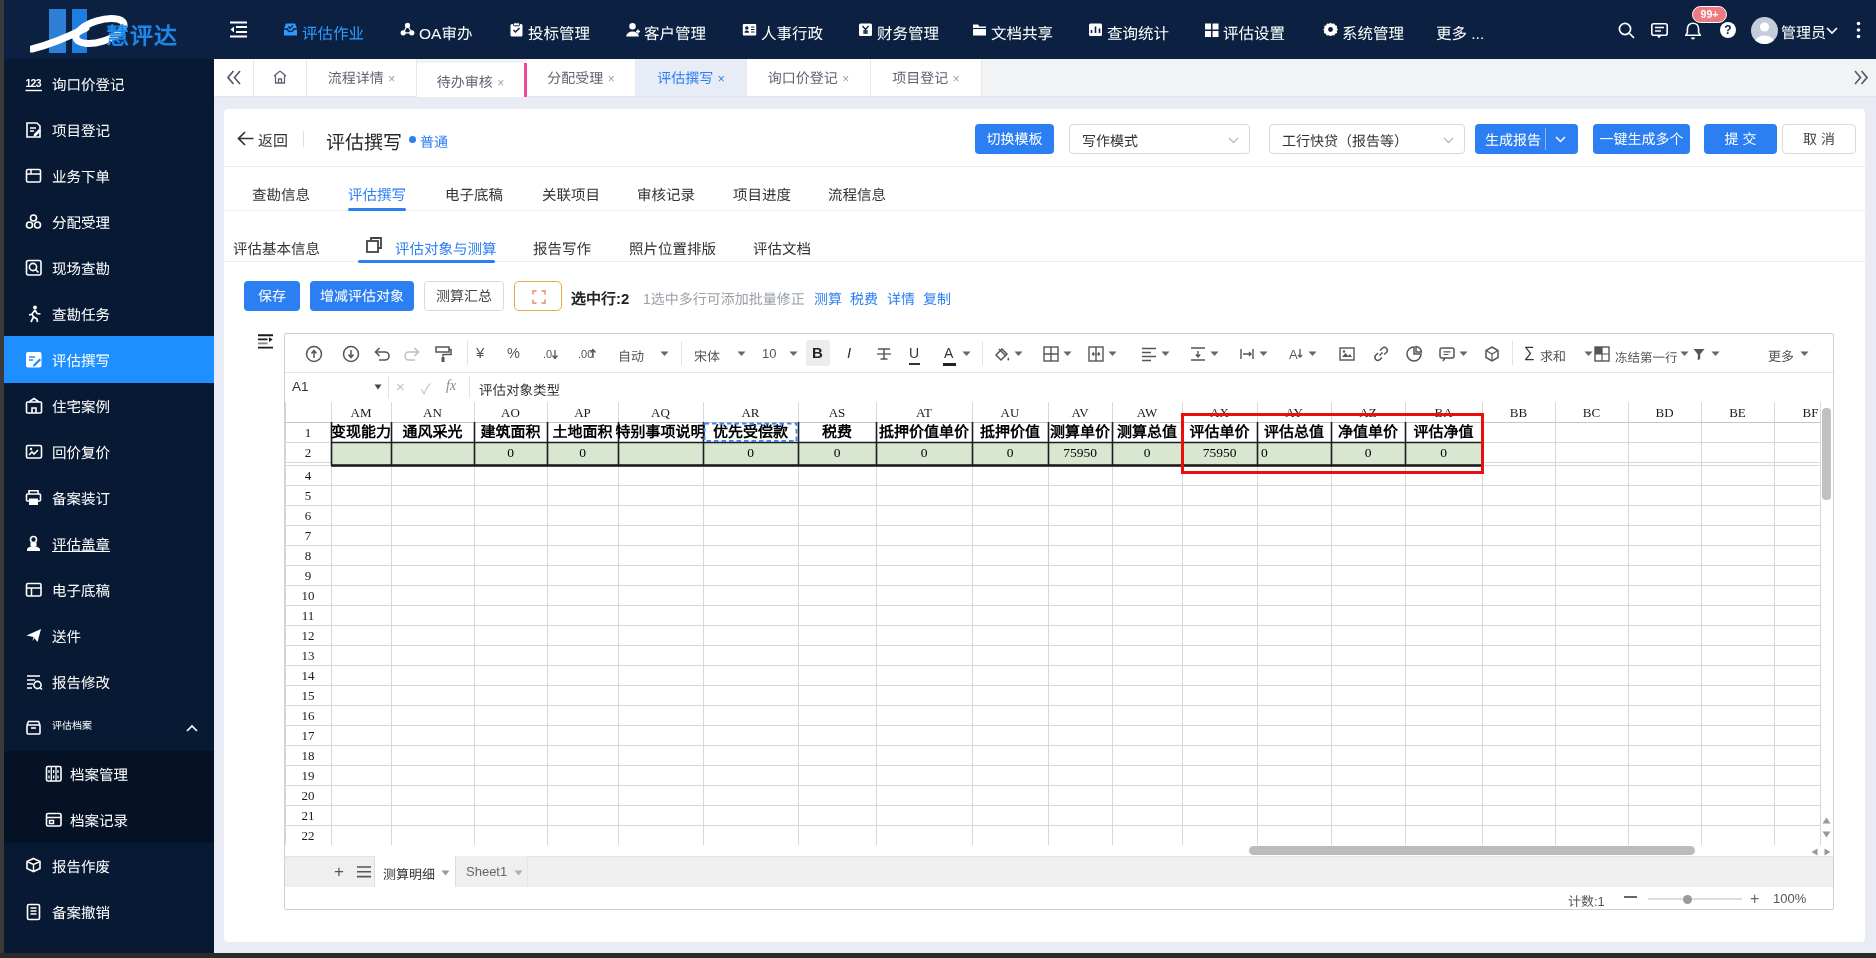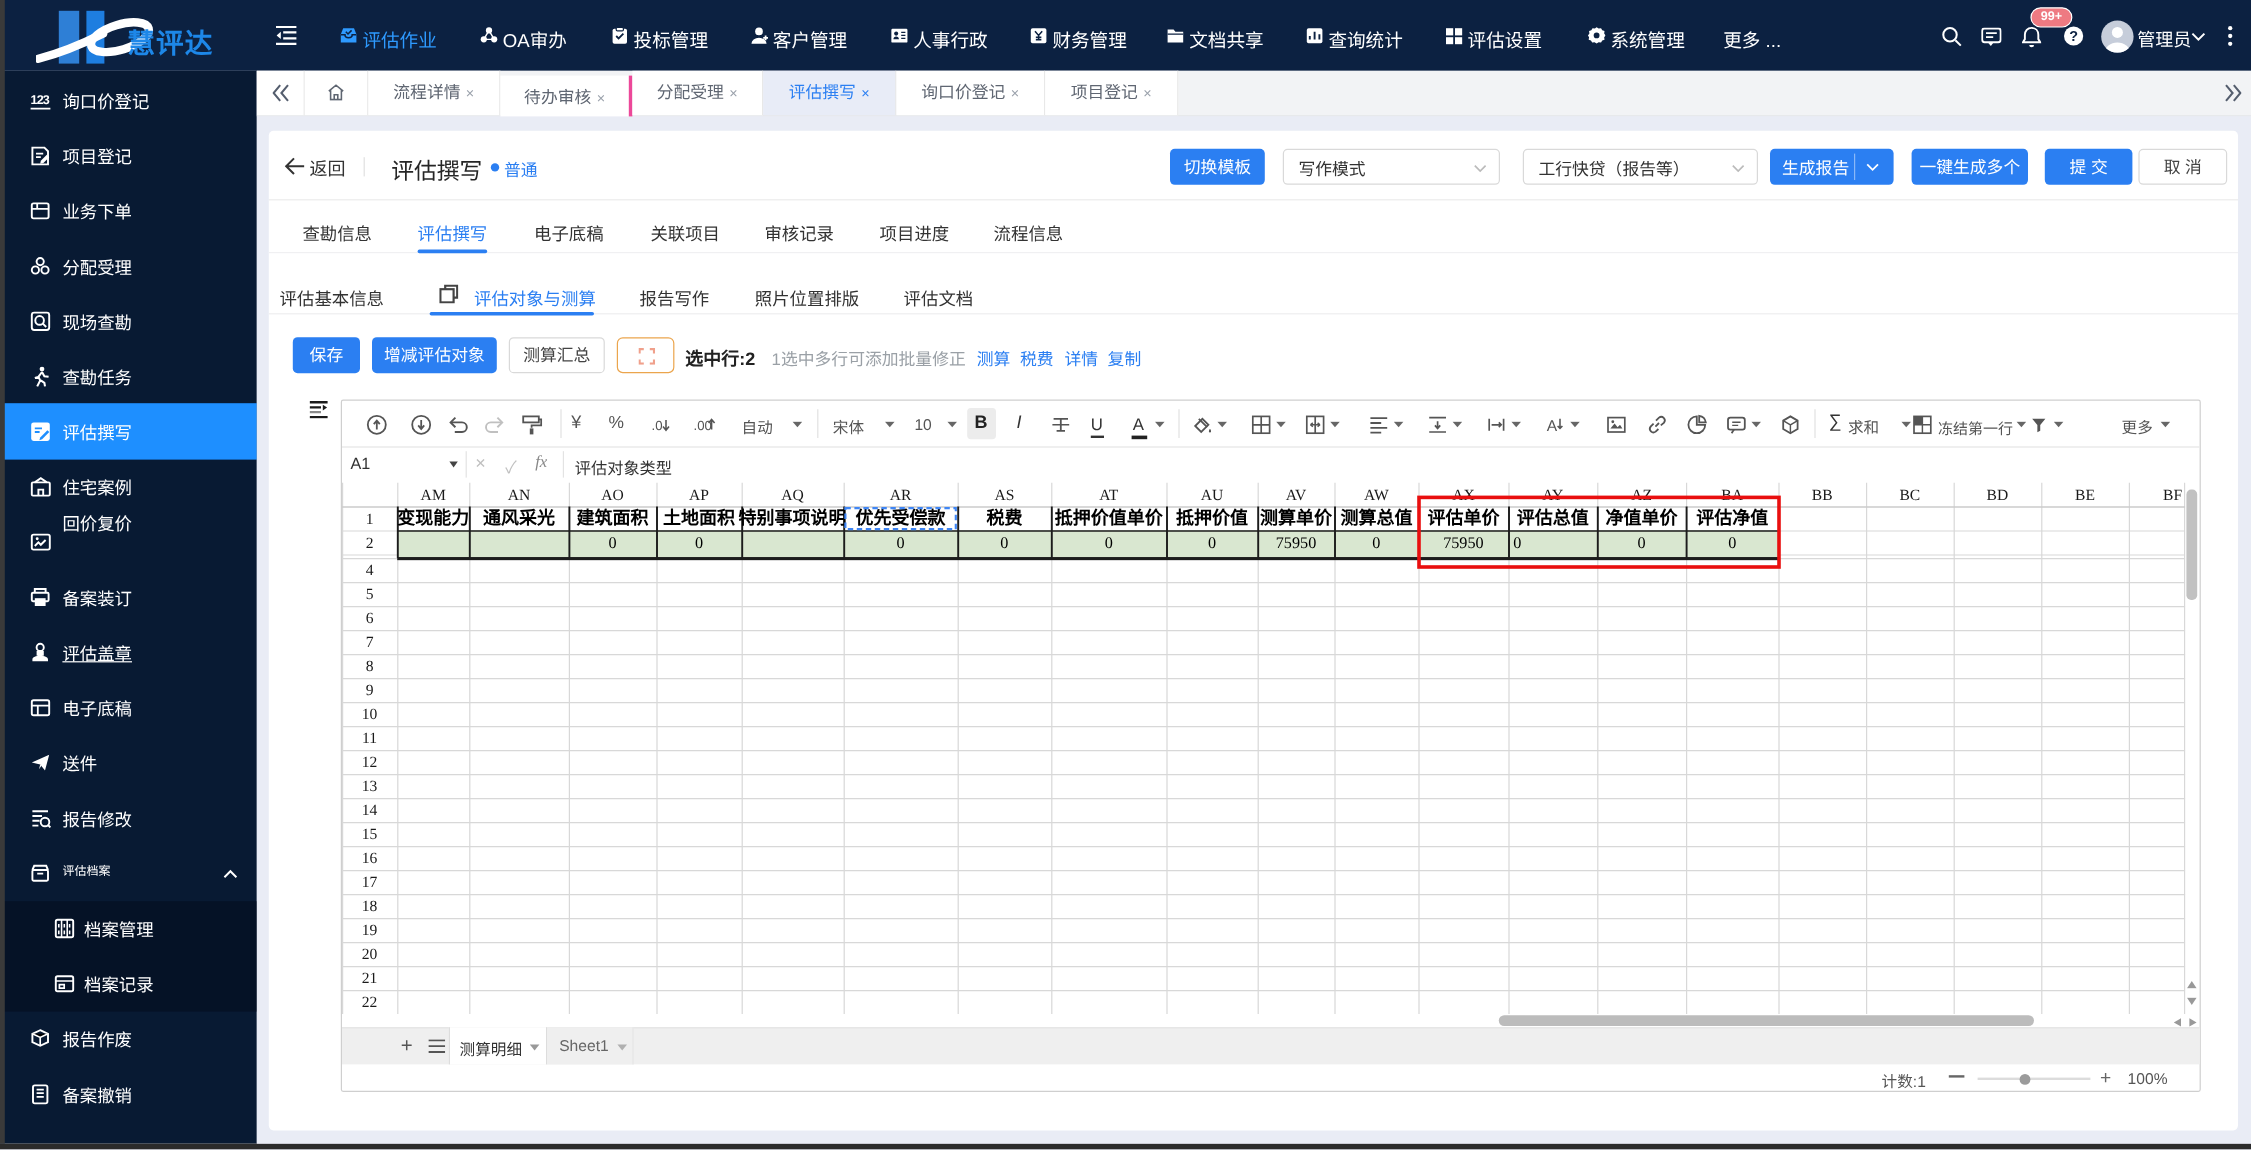--- a/index.html
+++ b/index.html
@@ -156,21 +156,21 @@
         <rect x="1.5" y="5" width="15" height="11" rx="1" stroke="#fff" fill="none" stroke-width="1.6"></rect>
         <path d="M4 5l5-3.5L14 5" stroke="#fff" fill="none" stroke-width="1.6"></path>
         <path d="M7 16v-5h4v5" stroke="#fff" fill="none" stroke-width="1.6"></path>
       </svg>
 <div style="position:absolute;left:52px;top:336px;font-size:14.5px;color:#fff;">住宅案例</div>
 <svg style="position:absolute;left:25px;top:384px" width="18" height="18" viewBox="0 0 18 18">
         <rect x="1.5" y="2.5" width="15" height="12.5" rx="1.5" stroke="#fff" fill="none" stroke-width="1.6"></rect>
         <path d="M4 12l3-3 2 2 4-4" stroke="#fff" fill="none" stroke-width="1.6"></path>
         <circle cx="6" cy="6" r="1.2" fill="#fff"></circle>
       </svg>
-<div style="position:absolute;left:52px;top:366px;font-size:14.5px;color:#fff;">回价复价</div>
+<div style="position:absolute;left:52px;top:382px;font-size:14.5px;color:#fff;">回价复价</div>
 <svg style="position:absolute;left:25px;top:430px" width="18" height="18" viewBox="0 0 18 18">
         <path d="M4 5V1.8h9V5" stroke="#fff" fill="none" stroke-width="1.6"></path>
         <rect x="1.5" y="5" width="14" height="7" rx="1" stroke="#fff" fill="none" stroke-width="1.6"></rect>
         <rect x="4" y="9.5" width="9" height="6.5" fill="#fff" stroke="none"></rect>
       </svg>
 <div style="position:absolute;left:52px;top:428px;font-size:14.5px;color:#fff;">备案装订</div>
 <svg style="position:absolute;left:25px;top:476px" width="18" height="18" viewBox="0 0 18 18">
         <circle cx="8.5" cy="4.5" r="3" stroke="#fff" fill="none" stroke-width="1.6"></circle>
         <path d="M5.5 7.5h6v4h-6z M2 14.5c0-2 3-3 6.5-3s6.5 1 6.5 3v1.5H2z" fill="#fff" stroke="none"></path>
       </svg>

